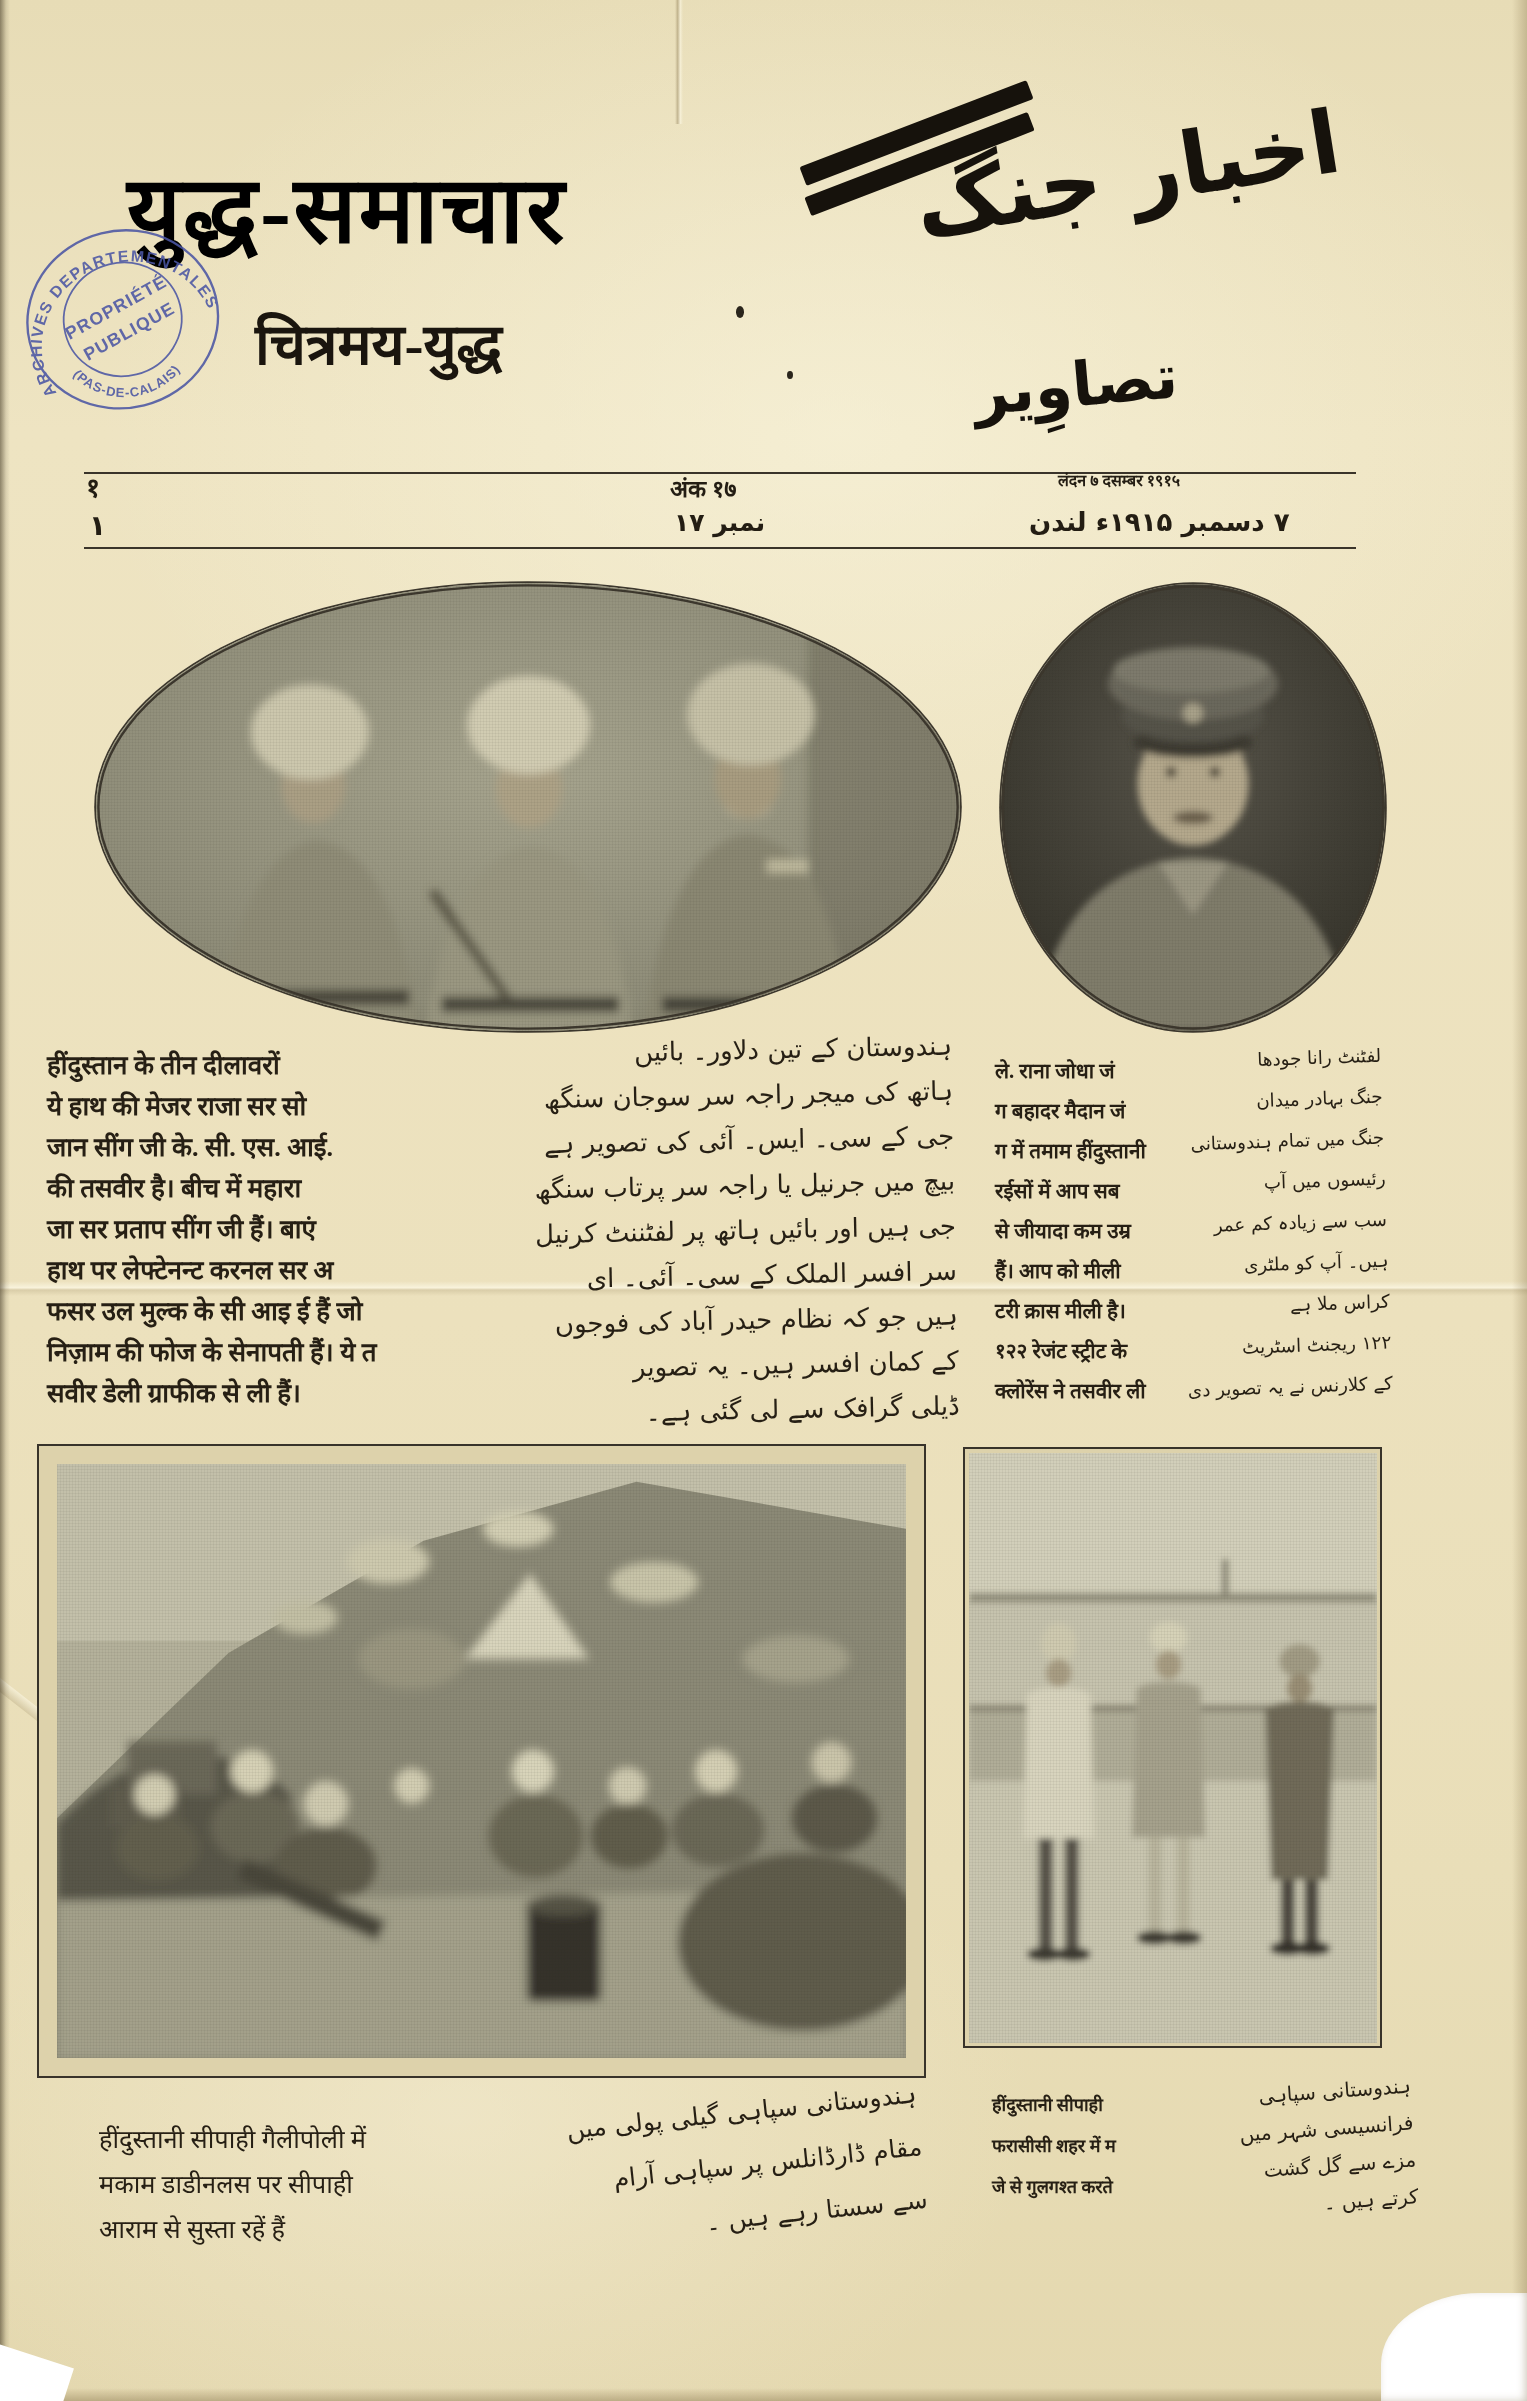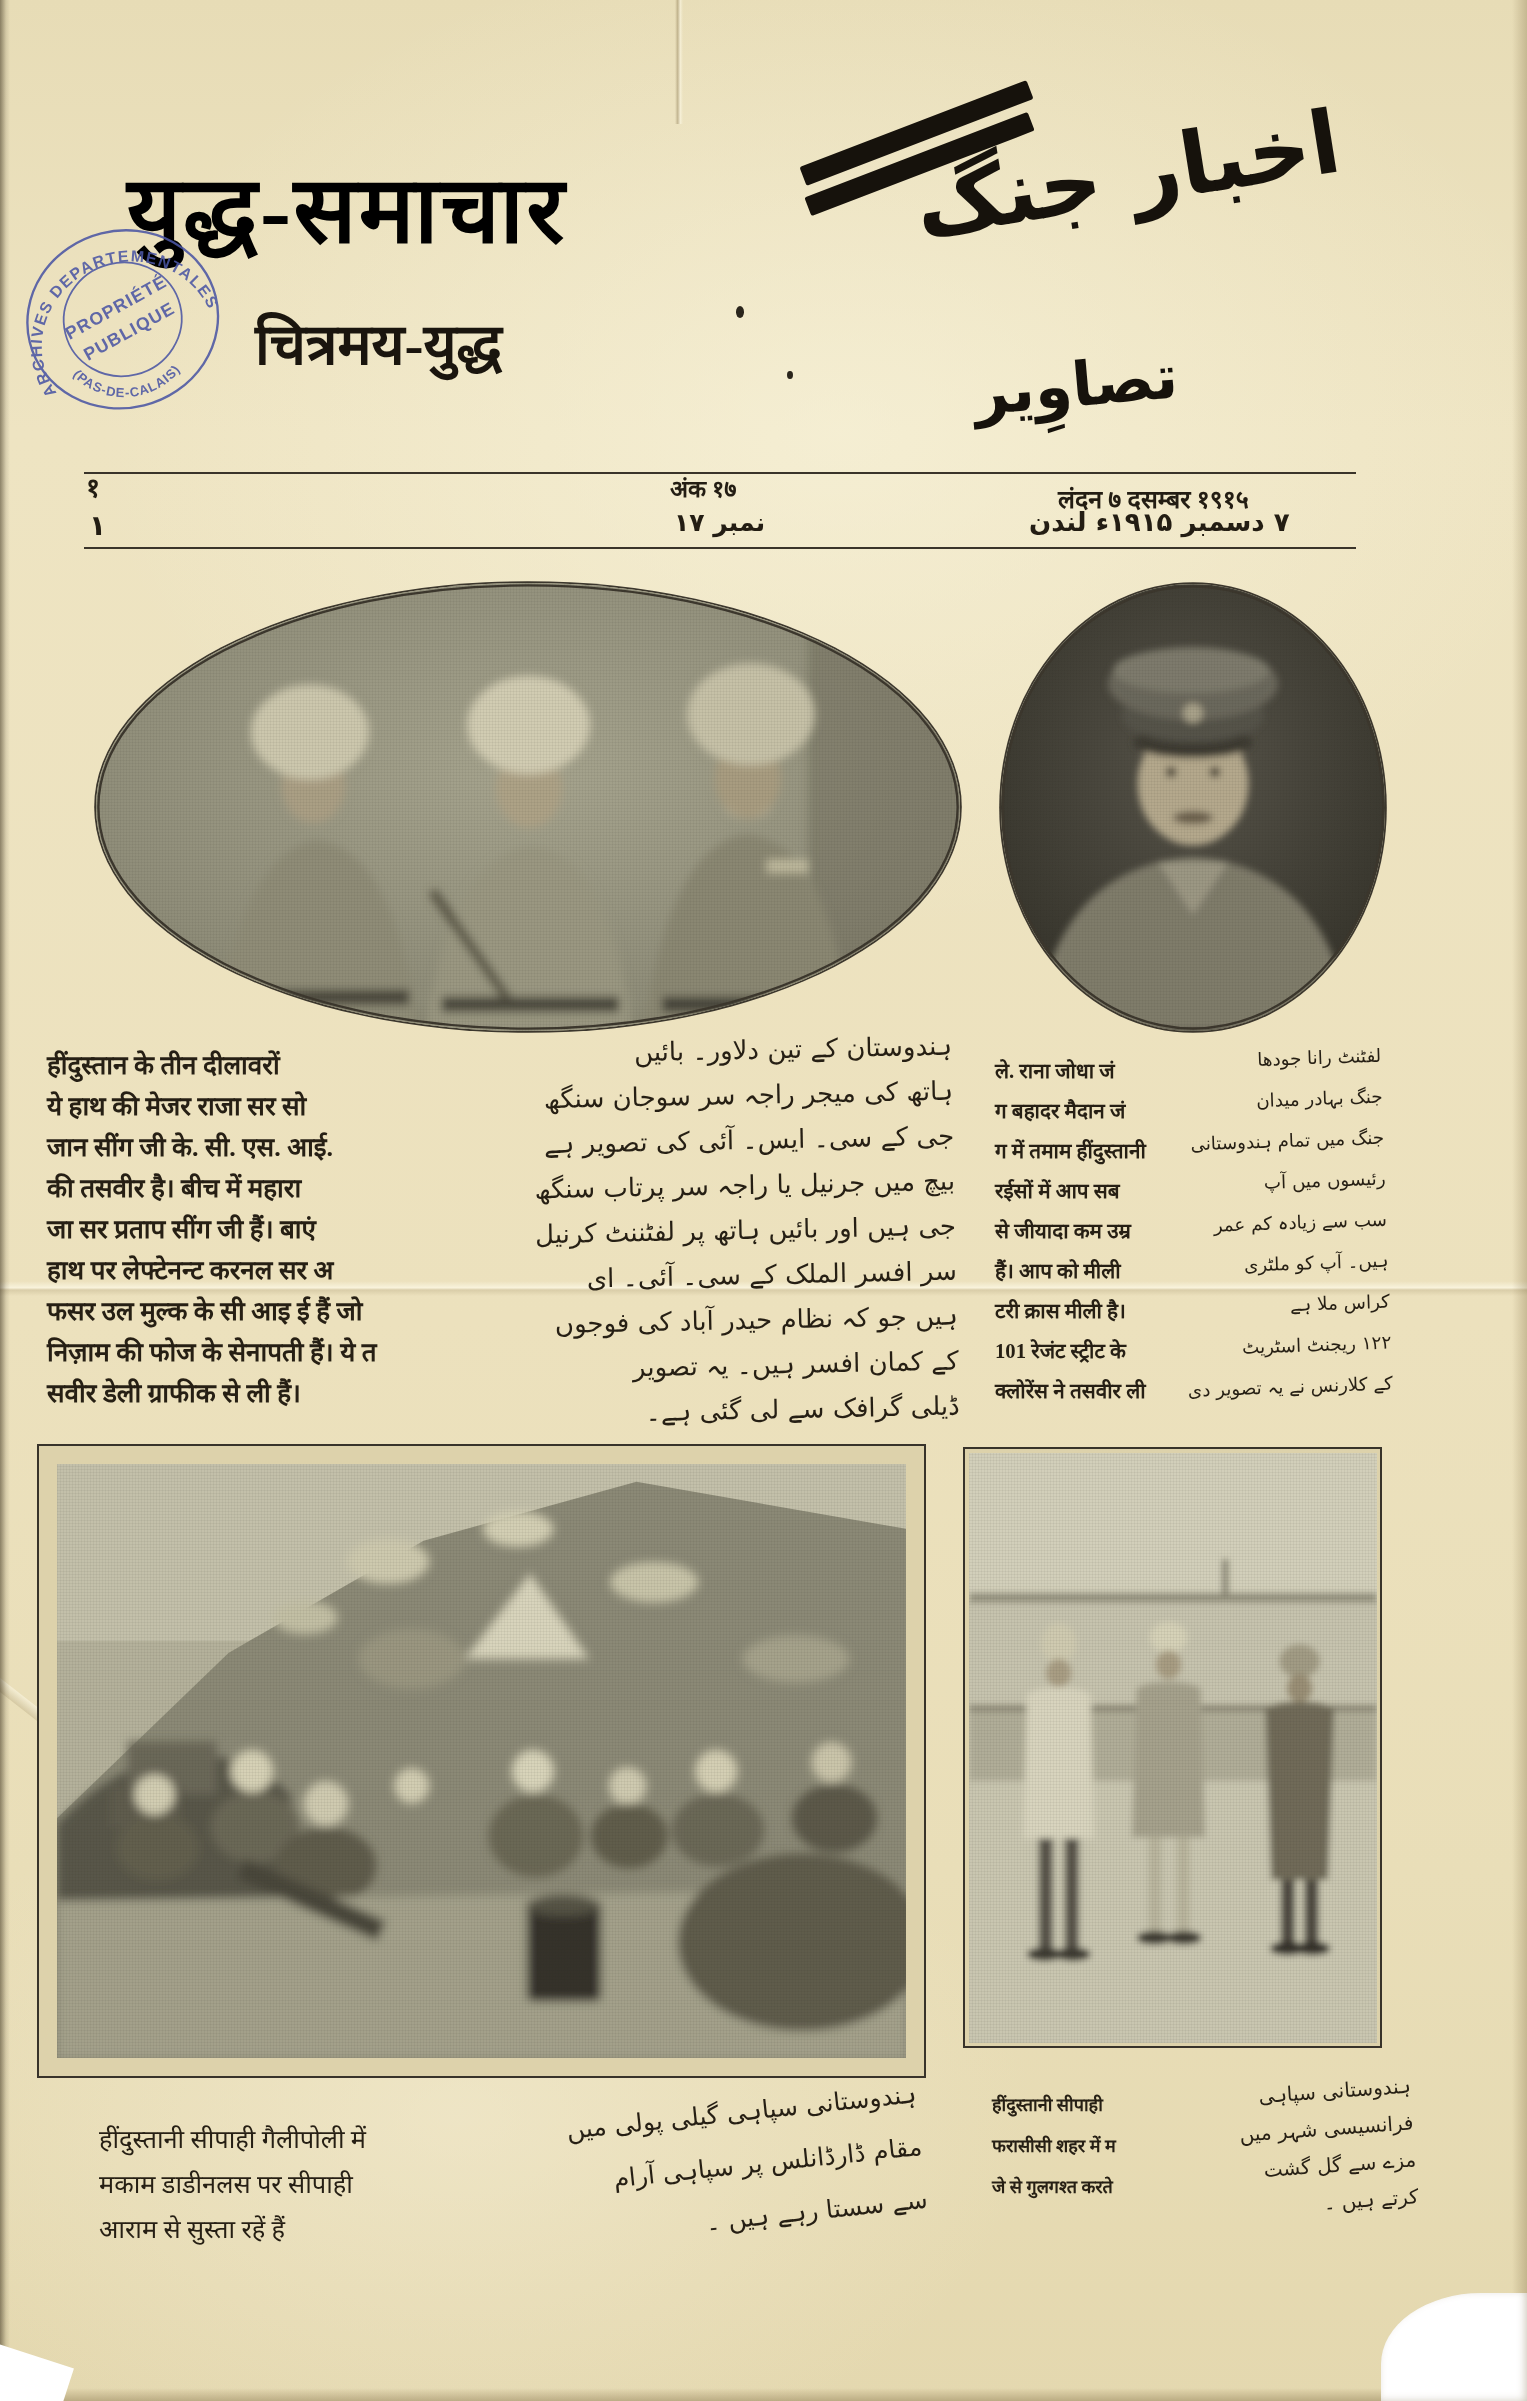--- a/index.html
+++ b/index.html
@@ -52,21 +52,21 @@
   .rule{position:absolute;left:84px;width:1272px;height:1.8px;background:#3a342a;}
   .rule-top{top:472px;}
   .rule-bot{top:547px;}
   .dl{position:absolute;color:#231d13;font-weight:700;white-space:nowrap;}
   .dl-hi{font-family:"Liberation Serif", serif;}
   .dl-ur{font-family:"DejaVu Sans", sans-serif;}
   .pg-hi{left:86px;top:468px;font-size:27px;}
   .pg-ur{left:89px;top:509px;font-size:28px;}
   .iss-hi{left:670px;top:472px;font-size:23.6px;}
   .iss-ur{left:674px;top:508px;font-size:25px;text-align:right;}
-  .date-hi{left:1058px;top:469px;font-size:25px;margin-top:12px;}
+  .date-hi{left:1058px;top:469px;font-size:16px;}
   .date-ur{left:1029px;top:507px;font-size:26px;}
 
   
   .oval-photo{position:absolute;border-radius:50%;overflow:hidden;box-shadow:0 0 0 1.8px #3c372d;}
   .trio{left:96px;top:583px;width:864px;height:448px;}
   .portrait{left:1001px;top:584px;width:384px;height:447px;}
   .photo-frame{position:absolute;border:2.4px solid #38332a;background:#ddd2ab;}
   .frame-left{left:37px;top:1444px;width:885px;height:630px;padding:0;}
   .frame-left .inner{position:absolute;left:17.7px;top:17.7px;right:17.7px;bottom:17.7px;overflow:hidden;}
   .frame-right{left:963px;top:1447px;width:415px;height:597px;}
@@ -238,21 +238,21 @@
       <div class="tline">ڈیلی گرافک سے لی گئی ہے۔</div>
     </div>
   <div class="col col3">
       <div class="tline">ले. राना जोधा जं</div>
       <div class="tline">ग बहादर मैदान जं</div>
       <div class="tline">ग में तमाम हींदुस्तानी</div>
       <div class="tline">रईसों में आप सब</div>
       <div class="tline">से जीयादा कम उम्र</div>
       <div class="tline">हैं। आप को मीली</div>
       <div class="tline">टरी क्रास मीली है।</div>
-      <div class="tline">101 रेजंट स्ट्रीट के</div>
+      <div class="tline">१२२ रेजंट स्ट्रीट के</div>
       <div class="tline">क्लोरेंस ने तसवीर ली</div>
     </div>
   <div class="col col4">
       <div class="tline">لفٹنٹ رانا جودھا</div>
       <div class="tline">جنگ بہادر میدان</div>
       <div class="tline">جنگ میں تمام ہندوستانی</div>
       <div class="tline">رئیسوں میں آپ</div>
       <div class="tline">سب سے زیادہ کم عمر</div>
       <div class="tline">ہیں۔ آپ کو ملٹری</div>
       <div class="tline">کراس ملا ہے</div>

